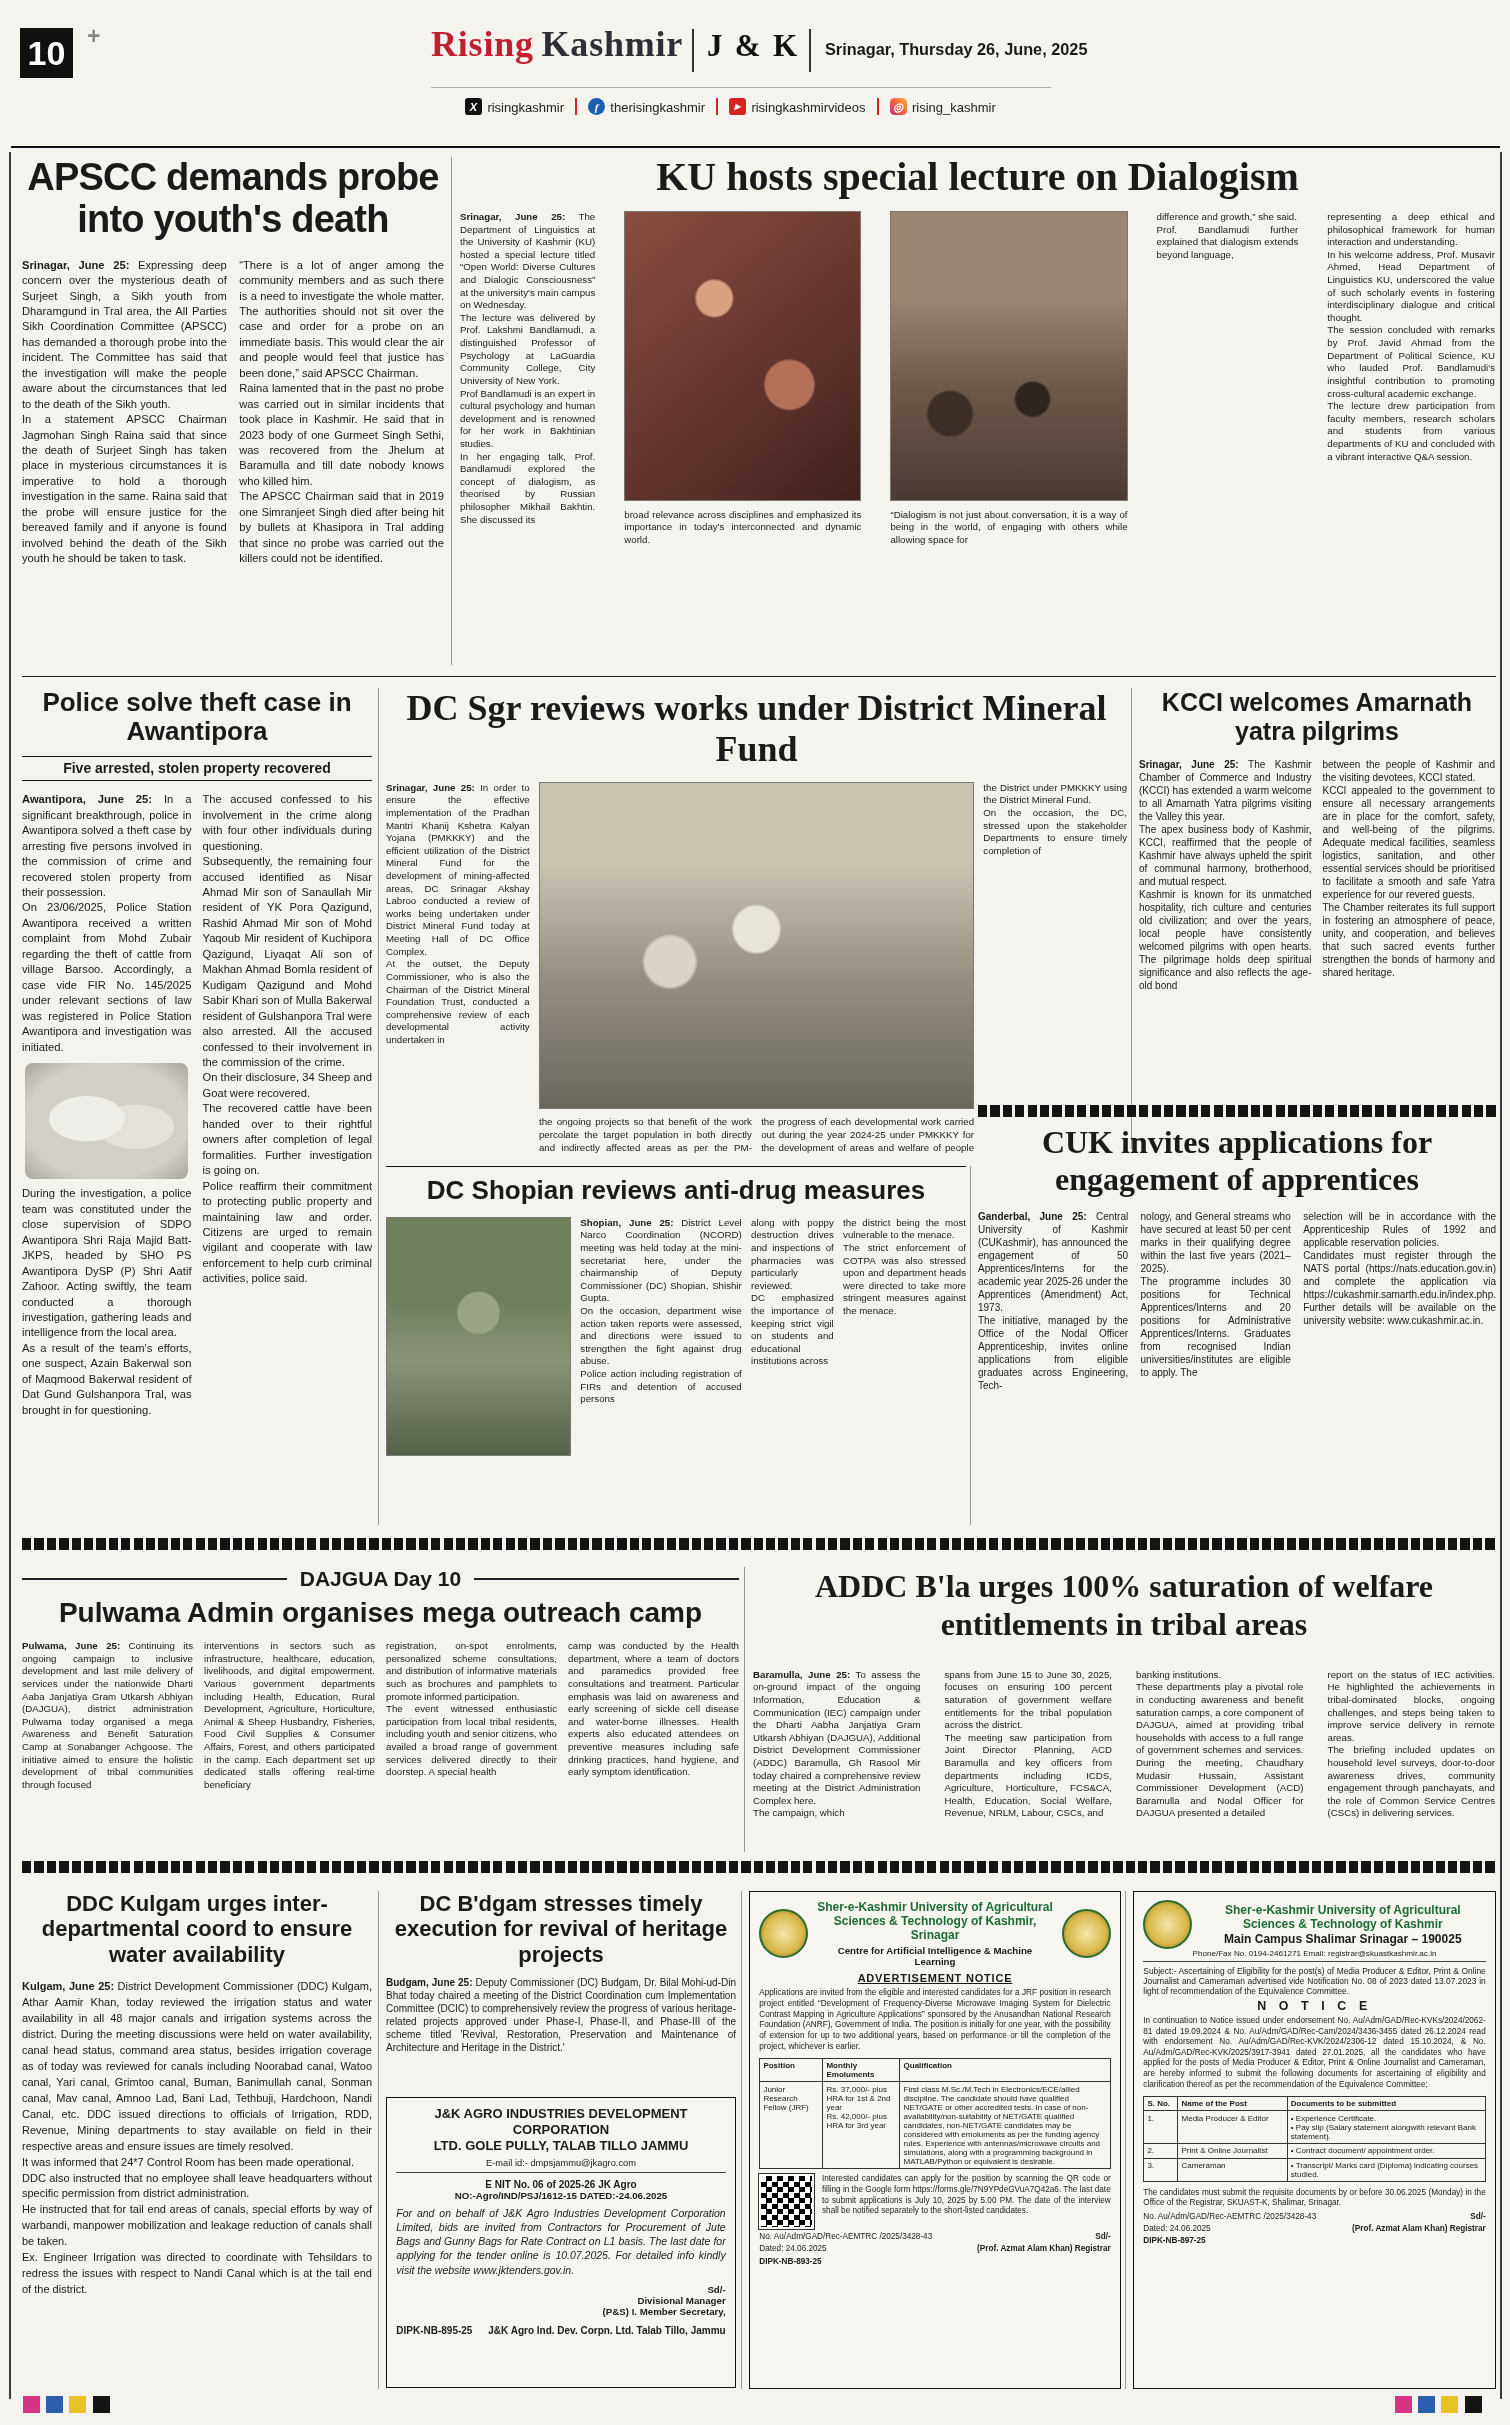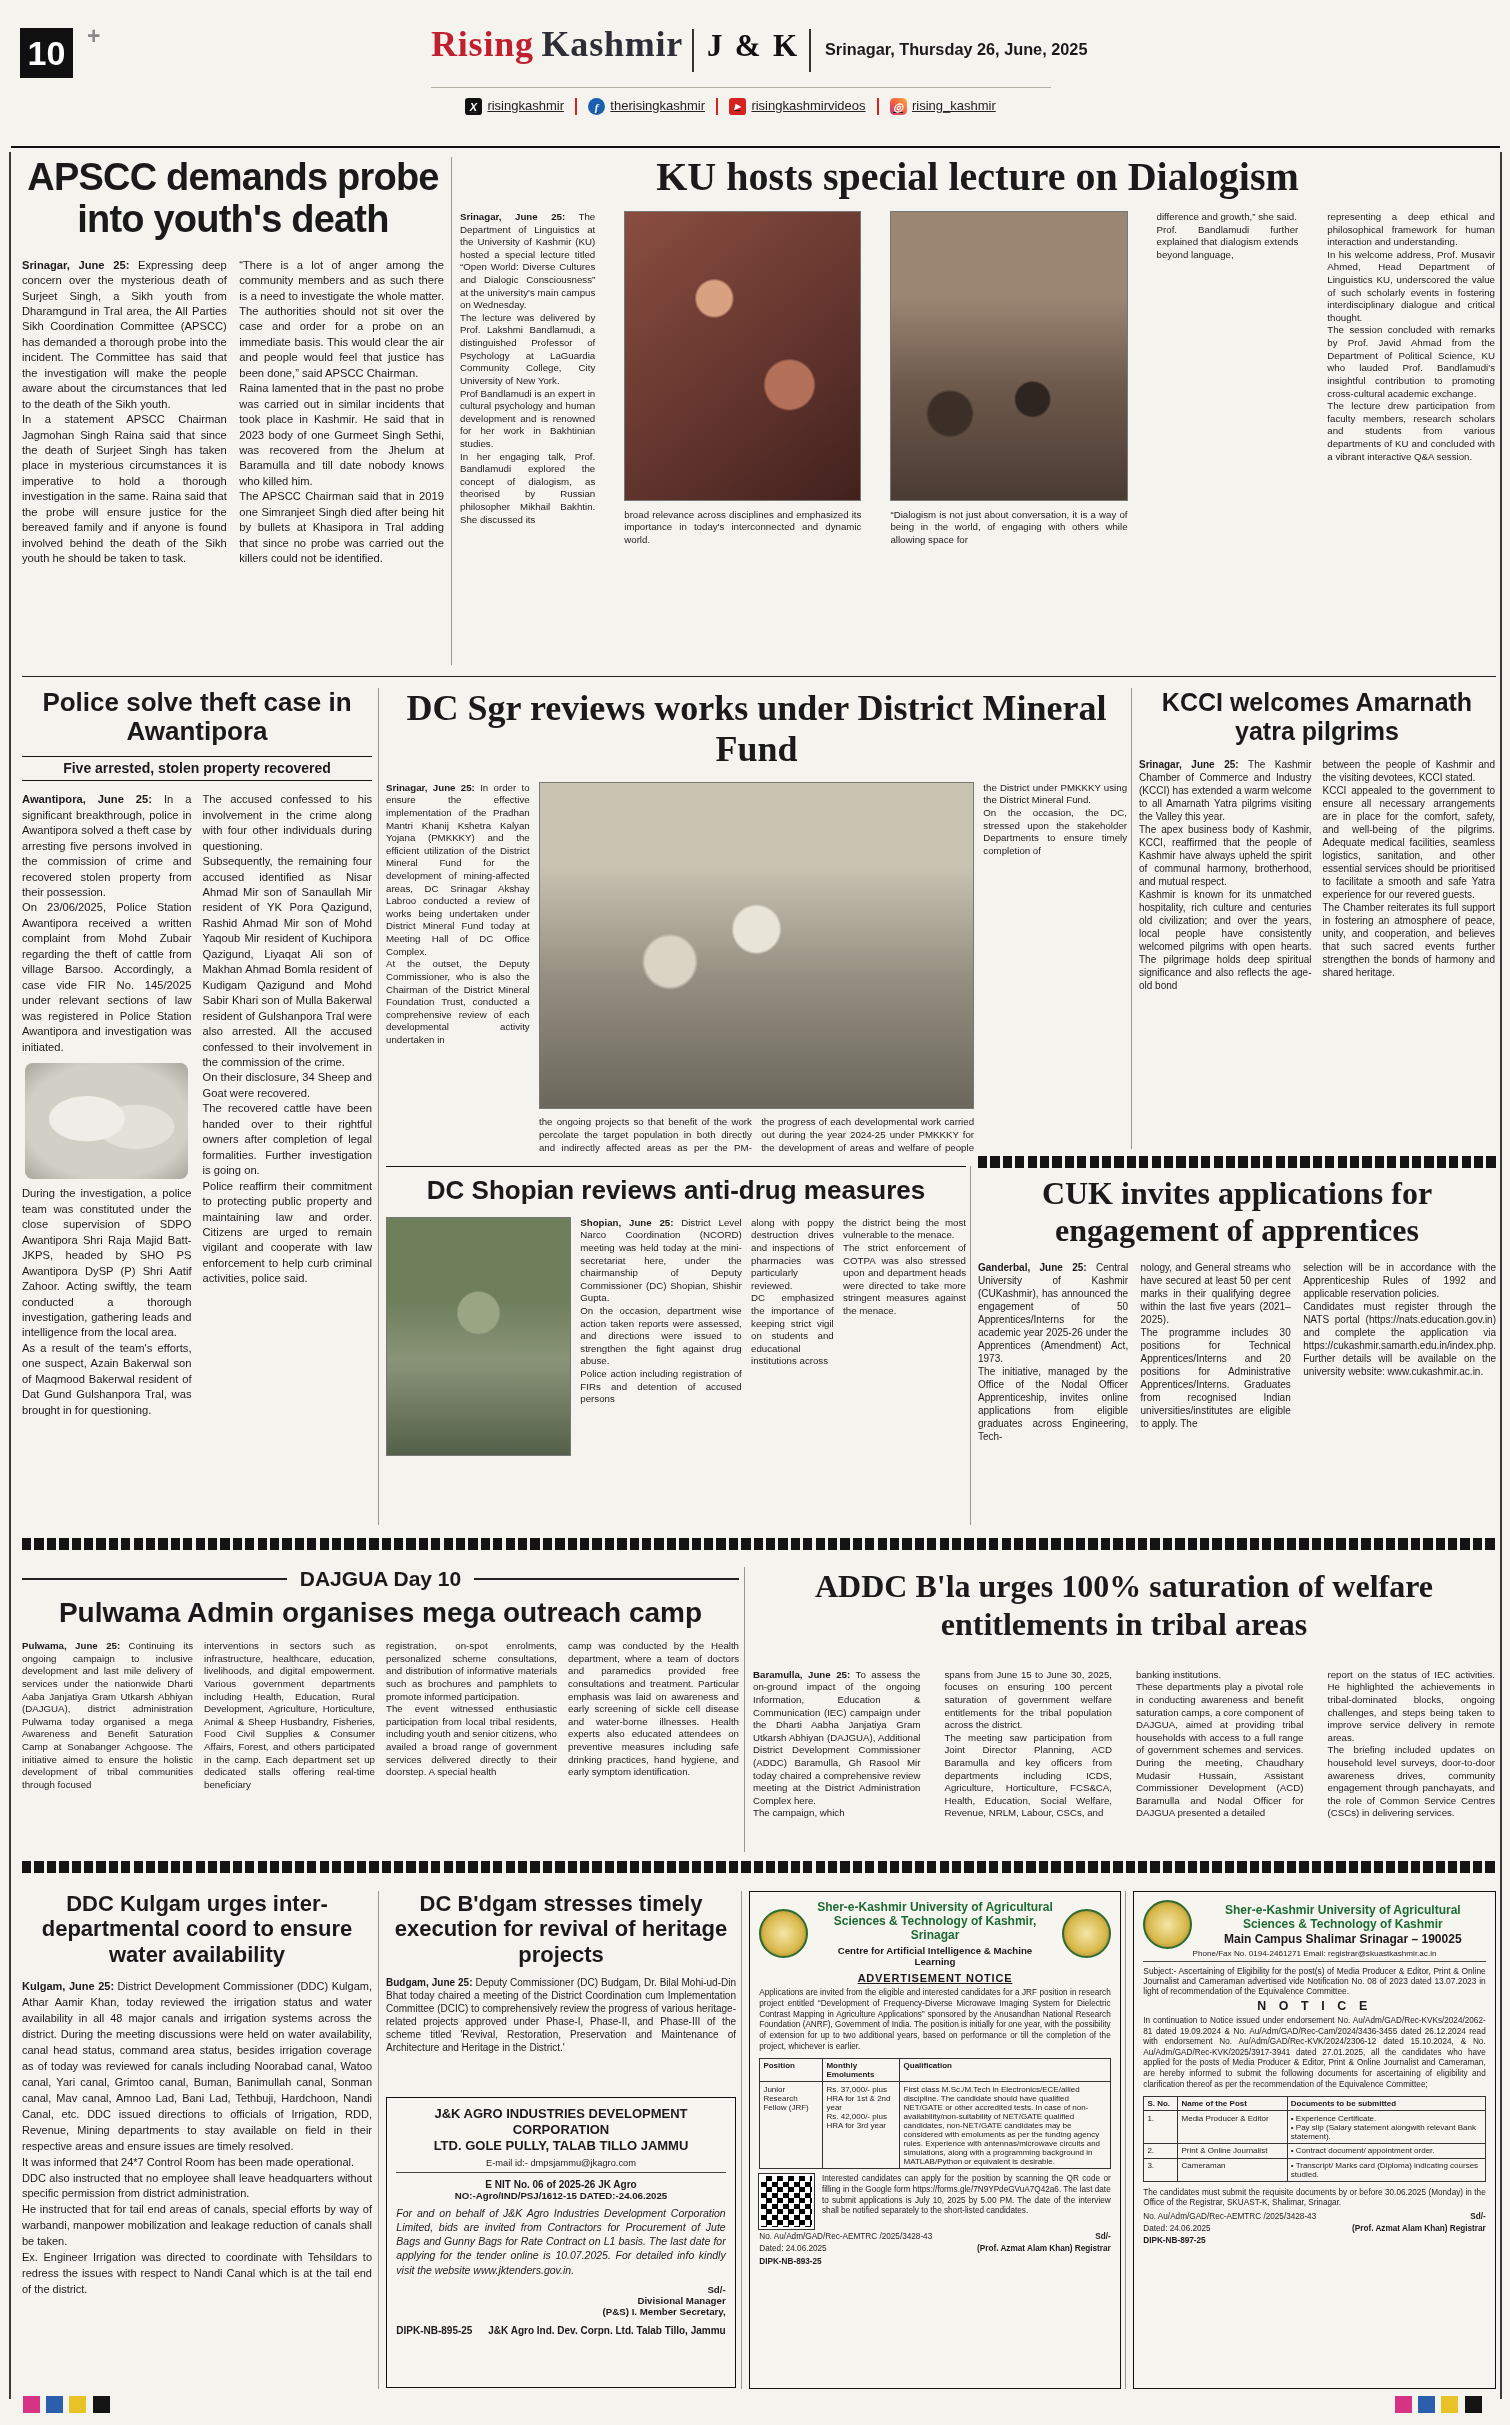--- a/index.html
+++ b/index.html
@@ -18,21 +18,21 @@
   .pagenum{position:absolute;left:20px;top:28px;width:53px;height:50px;background:#101010;color:#fff;font-size:34px;font-weight:bold;display:flex;align-items:center;justify-content:center;}
   .regcross{position:absolute;left:87px;top:23px;color:#888;font-size:23px;font-weight:bold;}
   .masthead{position:absolute;left:431px;top:23px;font-family:"Liberation Serif",serif;font-size:36px;font-weight:bold;letter-spacing:0.8px;}
   .m1{color:#c01f2f;}
   .m2{color:#2e2e36;margin-left:7.7px;}
   .secname{position:absolute;left:707px;top:28px;font-family:"Liberation Serif",serif;font-size:31px;font-weight:bold;letter-spacing:2.3px;color:#111;}
   .date{position:absolute;left:825px;top:40px;font-size:16.3px;font-weight:bold;}
   .hv{position:absolute;top:29.4px;height:43px;width:1.5px;background:#333;}
   .mastrule{position:absolute;left:431px;top:87px;width:620px;height:0.8px;background:#b3afa4;}
   .socialrow{position:absolute;left:465px;top:98px;display:flex;align-items:center;font-size:13px;color:#222;}
-  .soc{display:flex;align-items:flex-start;text-decoration:underline;}
+  .soc{display:flex;align-items:flex-end;}
   .soc+.soc{border-left:2.3px solid #d7231f;margin-left:11px;padding-left:11px;}
   .ic{display:inline-flex;align-items:center;justify-content:center;width:17px;height:17px;border-radius:3.1px;margin-right:5.4px;color:#fff;font-weight:bold;font-size:11px;}
   .ic-x{background:#111;}.ic-x::before{content:"X";}
   .ic-fb{background:#1b5fae;border-radius:50%;}.ic-fb::before{content:"f";font-family:"Liberation Serif",serif;}
   .ic-yt{background:#d7231f;}.ic-yt::before{content:"\25B6";font-size:7.7px;}
   .ic-ig{background:linear-gradient(45deg,#c13584,#f56040,#fcaf45);border-radius:4.6px;}.ic-ig::before{content:"\25CE";font-size:11.6px;}
   .headrule{position:absolute;left:11px;top:146px;width:1489px;height:2.3px;background:#111;}
   .edge-l{position:absolute;left:9.3px;top:152px;width:1.5px;height:2247px;background:#3a3a3a;}
   .edge-r{position:absolute;left:1500px;top:152px;width:1.5px;height:2247px;background:#3a3a3a;}
   
@@ -244,21 +244,21 @@
 Police action including registration of FIRs and detention of accused persons</span></div>
       <div class="body sz12"><span class="txt">along with poppy destruction drives and inspections of pharmacies was particularly reviewed.
 DC emphasized the importance of keeping strict vigil on students and educational institutions across</span></div>
       <div class="body sz12"><span class="txt">the district being the most vulnerable to the menace.
 The strict enforcement of COTPA was also stressed upon and department heads were directed to take more stringent measures against the menace.</span></div>
     </div>
   </section>
 
   <div class="vline" style="left:970px;top:1166px;height:359px;"></div>
 
-  <section class="sec" id="sec-cuk" style="left:978px;top:1156px;width:518px;height:364px;">
+  <section class="sec" id="sec-cuk" style="left:978px;top:1105px;width:518px;height:364px;">
     <div class="comb"></div>
     <h1 class="h-cuk" style="margin-top:7.7px;">CUK invites applications for engagement of apprentices</h1>
     <div class="cols" style="margin-top:12.4px;">
       <div class="body sz13"><b class="lead">Ganderbal, June 25:</b> <span class="txt">Central University of Kashmir (CUKashmir), has announced the engagement of 50 Apprentices/Interns for the academic year 2025-26 under the Apprentices (Amendment) Act, 1973.
 The initiative, managed by the Office of the Nodal Officer Apprenticeship, invites online applications from eligible graduates across Engineering, Tech-</span></div>
       <div class="body sz13"><span class="txt">nology, and General streams who have secured at least 50 per cent marks in their qualifying degree within the last five years (2021–2025).
 The programme includes 30 positions for Technical Apprentices/Interns and 20 positions for Administrative Apprentices/Interns. Graduates from recognised Indian universities/institutes are eligible to apply. The</span></div>
       <div class="body sz13"><span class="txt">selection will be in accordance with the Apprenticeship Rules of 1992 and applicable reservation policies.
 Candidates must register through the NATS portal (https://nats.education.gov.in) and complete the application via https://cukashmir.samarth.edu.in/index.php.
 Further details will be available on the university website: www.cukashmir.ac.in.</span></div>

